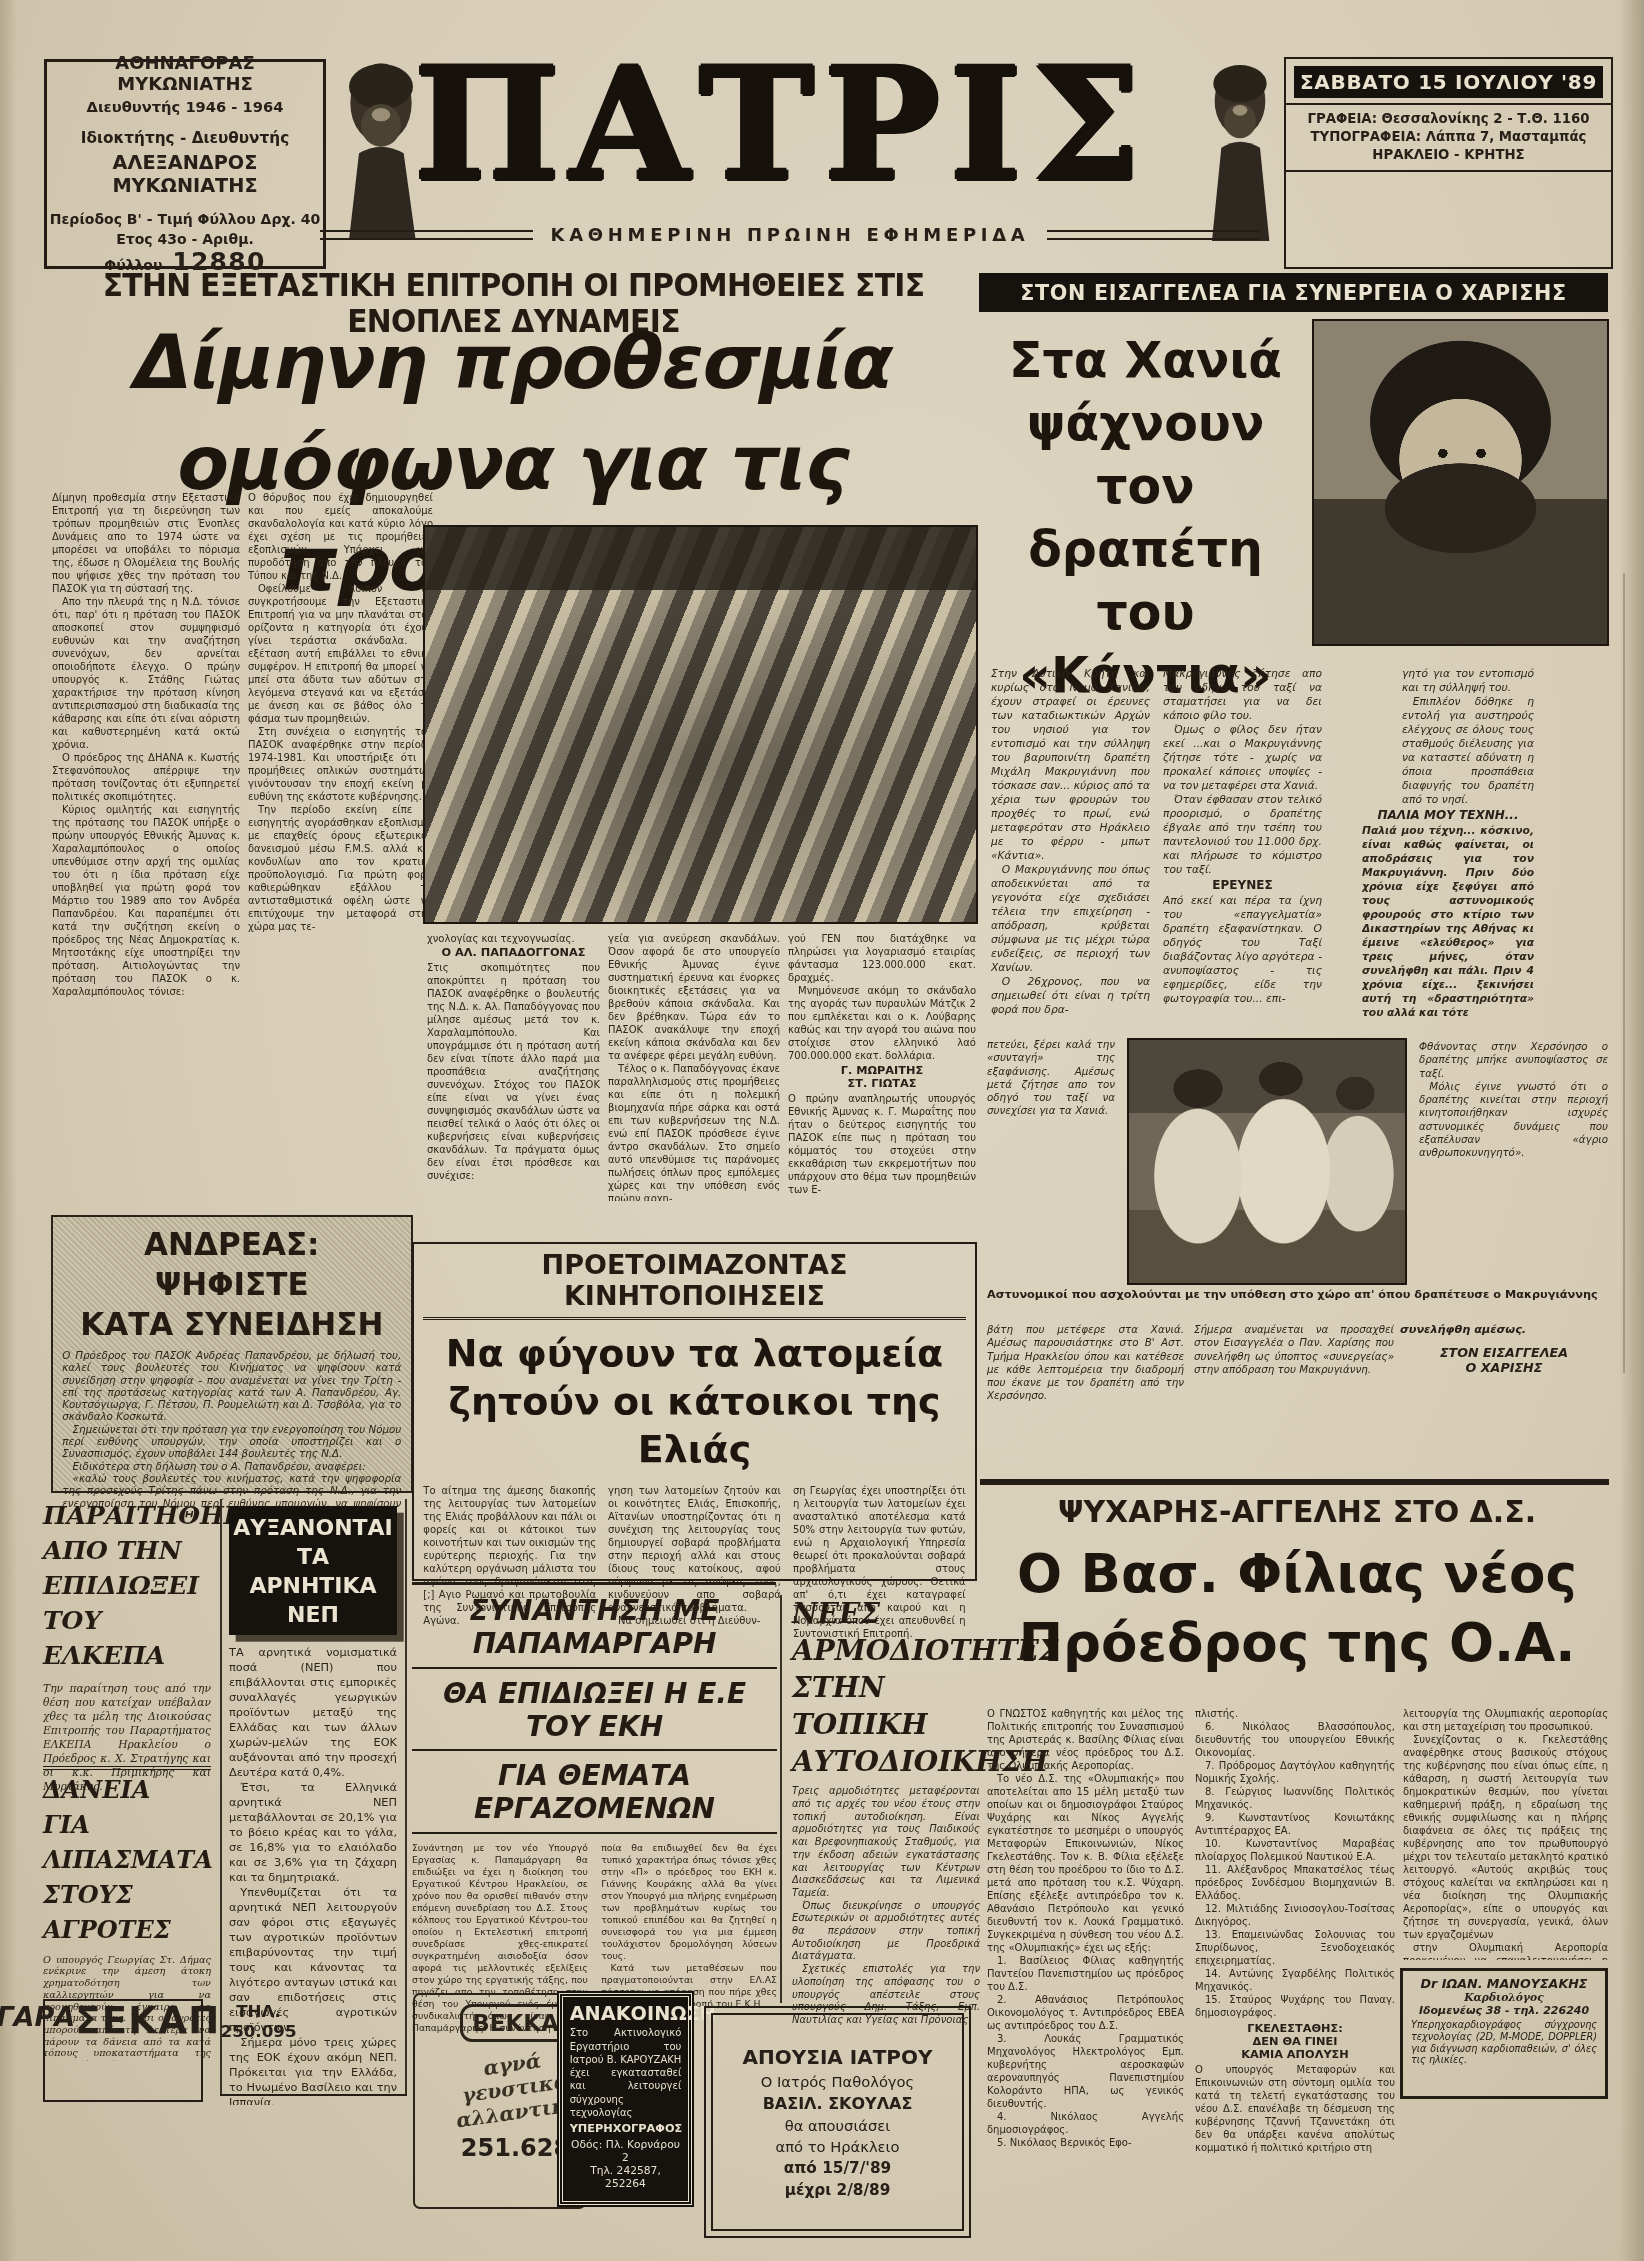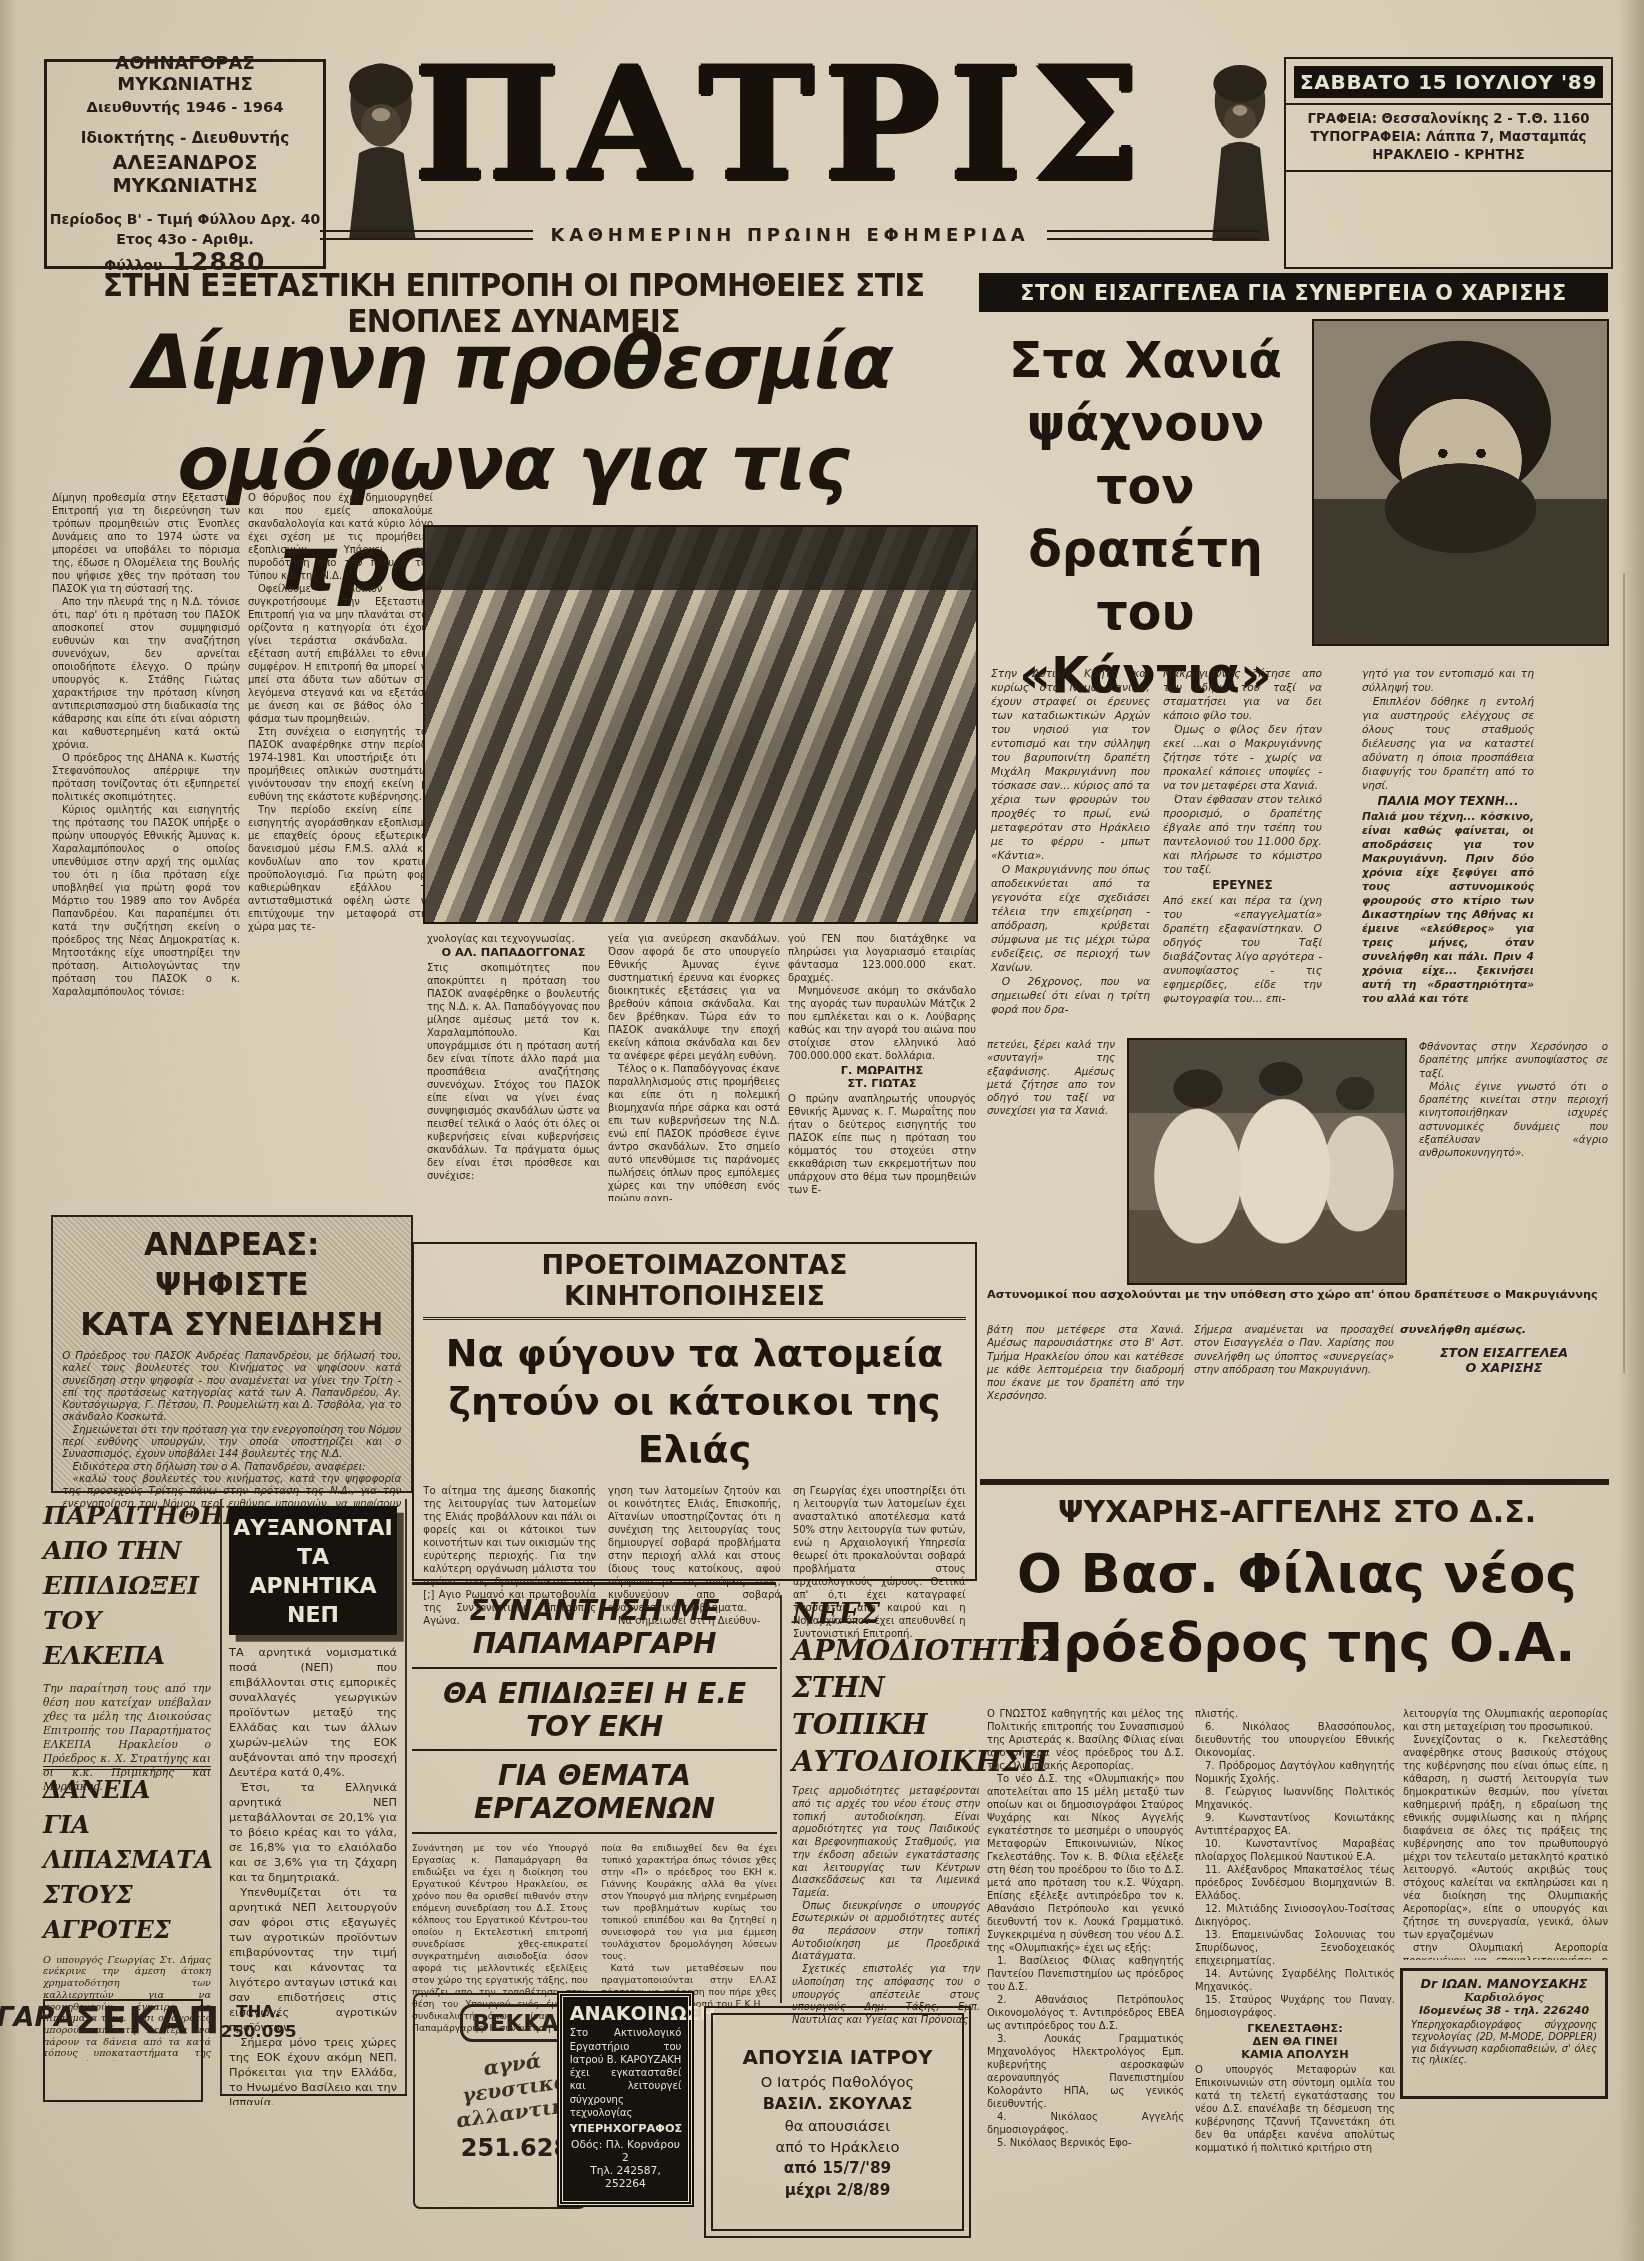--- a/index.html
+++ b/index.html
@@ -165,21 +165,21 @@
  Ο Μακρυγιάννης που όπως αποδεικνύεται από τα γεγονότα είχε σχεδιάσει τέλεια την επιχείρηση - απόδραση, κρύβεται σύμφωνα με τις μέχρι τώρα ενδείξεις, σε περιοχή των Χανίων.
  Ο 26χρονος, που να σημειωθεί ότι είναι η τρίτη φορά που δρα-</div>
   <div class="abs" style="left:1163px;top:667px;width:159px;height:365px;">
     <div class="bt it" style="font-size:10.7px;line-height:14px;">Μακρυγιάννης ζήτησε απο τον οδηγό του ταξί να σταματήσει για να δει κάποιο φίλο του.
  Όμως ο φίλος δεν ήταν εκεί ...και ο Μακρυγιάννης ζήτησε τότε - χωρίς να προκαλεί κάποιες υποψίες - να τον μεταφέρει στα Χανιά.
  Όταν έφθασαν στον τελικό προορισμό, ο δραπέτης έβγαλε από την τσέπη του παντελονιού του 11.000 δρχ. και πλήρωσε το κόμιστρο του ταξί.</div>
     <div class="subhead" style="font-size:12px;margin:1.3px 0;">ΕΡΕΥΝΕΣ</div>
     <div class="bt it" style="font-size:10.7px;line-height:14px;">Από εκεί και πέρα τα ίχνη του «επαγγελματία» δραπέτη εξαφανίστηκαν. Ο οδηγός του Ταξί διαβάζοντας λίγο αργότερα - ανυποψίαστος - τις εφημερίδες, είδε την φωτογραφία του... επι-</div>
   </div>
   <div class="abs" style="left:1362px;top:667px;width:172px;height:365px;">
-    <div class="bt it" style="font-size:10.7px;line-height:14px;">γητό για τον εντοπισμό και τη σύλληψή του.
+    <div class="bt it" style="font-size:10.7px;line-height:14px;margin-left:40px;">γητό για τον εντοπισμό και τη σύλληψή του.
  Επιπλέον δόθηκε η εντολή για αυστηρούς ελέγχους σε όλους τους σταθμούς διέλευσης για να καταστεί αδύνατη η όποια προσπάθεια διαφυγής του δραπέτη από το νησί.</div>
     <div class="subhead it" style="font-size:12px;margin:1.3px 0;">ΠΑΛΙΑ ΜΟΥ ΤΕΧΝΗ...</div>
     <div class="bt it bold" style="font-size:10.7px;line-height:14px;">Παλιά μου τέχνη... κόσκινο, είναι καθώς φαίνεται, οι αποδράσεις για τον Μακρυγιάννη. Πριν δύο χρόνια είχε ξεφύγει από τους αστυνομικούς φρουρούς στο κτίριο των Δικαστηρίων της Αθήνας κι έμεινε «ελεύθερος» για τρεις μήνες, όταν συνελήφθη και πάλι. Πριν 4 χρόνια είχε... ξεκινήσει αυτή τη «δραστηριότητα» του αλλά και τότε</div>
   </div>
 
   <div class="abs bt it" style="left:987px;top:1038px;width:128px;height:245px;font-size:10.3px;line-height:13.3px;">πετεύει, ξέρει καλά την «συνταγή» της εξαφάνισης. Αμέσως μετά ζήτησε απο τον οδηγό του ταξί να συνεχίσει για τα Χανιά.</div>
   <div class="abs photo" style="left:1127px;top:1038px;width:276px;height:243px;
        background:
         radial-gradient(ellipse 9% 8% at 25% 20%, #2c261e 98%, rgba(0,0,0,0)),
         radial-gradient(ellipse 16% 28% at 25% 56%, #ddd4bf 98%, rgba(0,0,0,0)),

